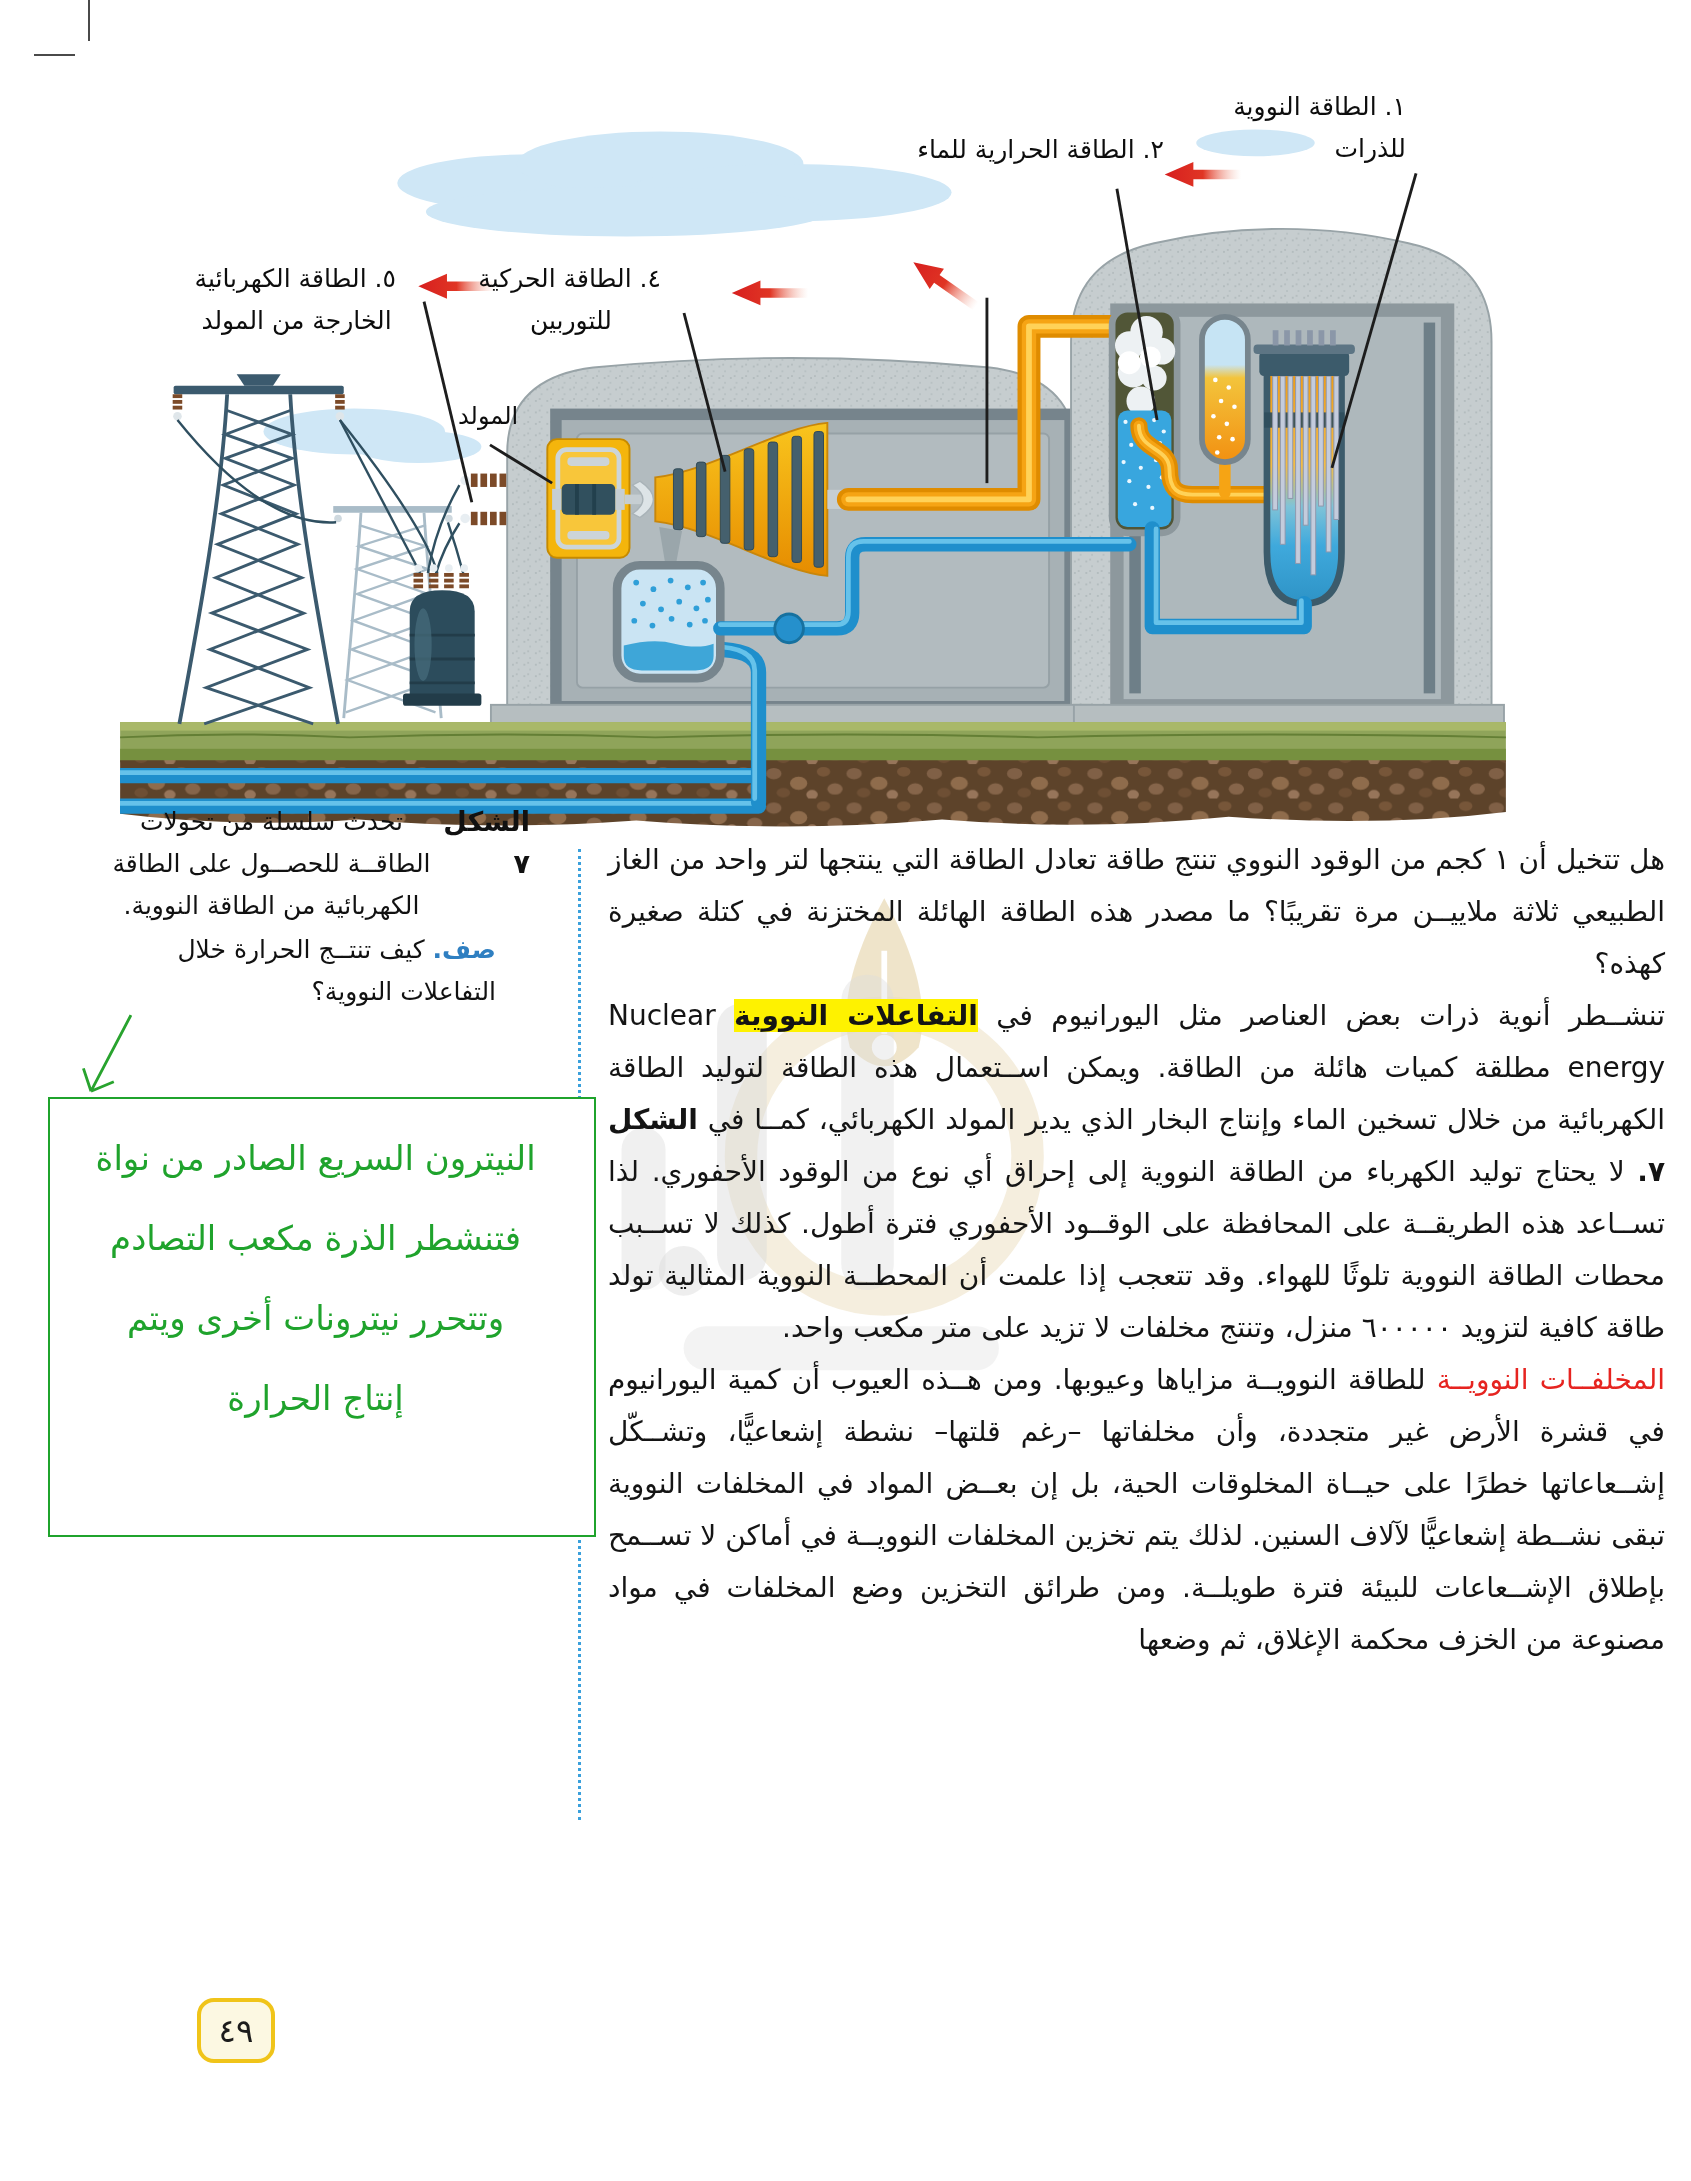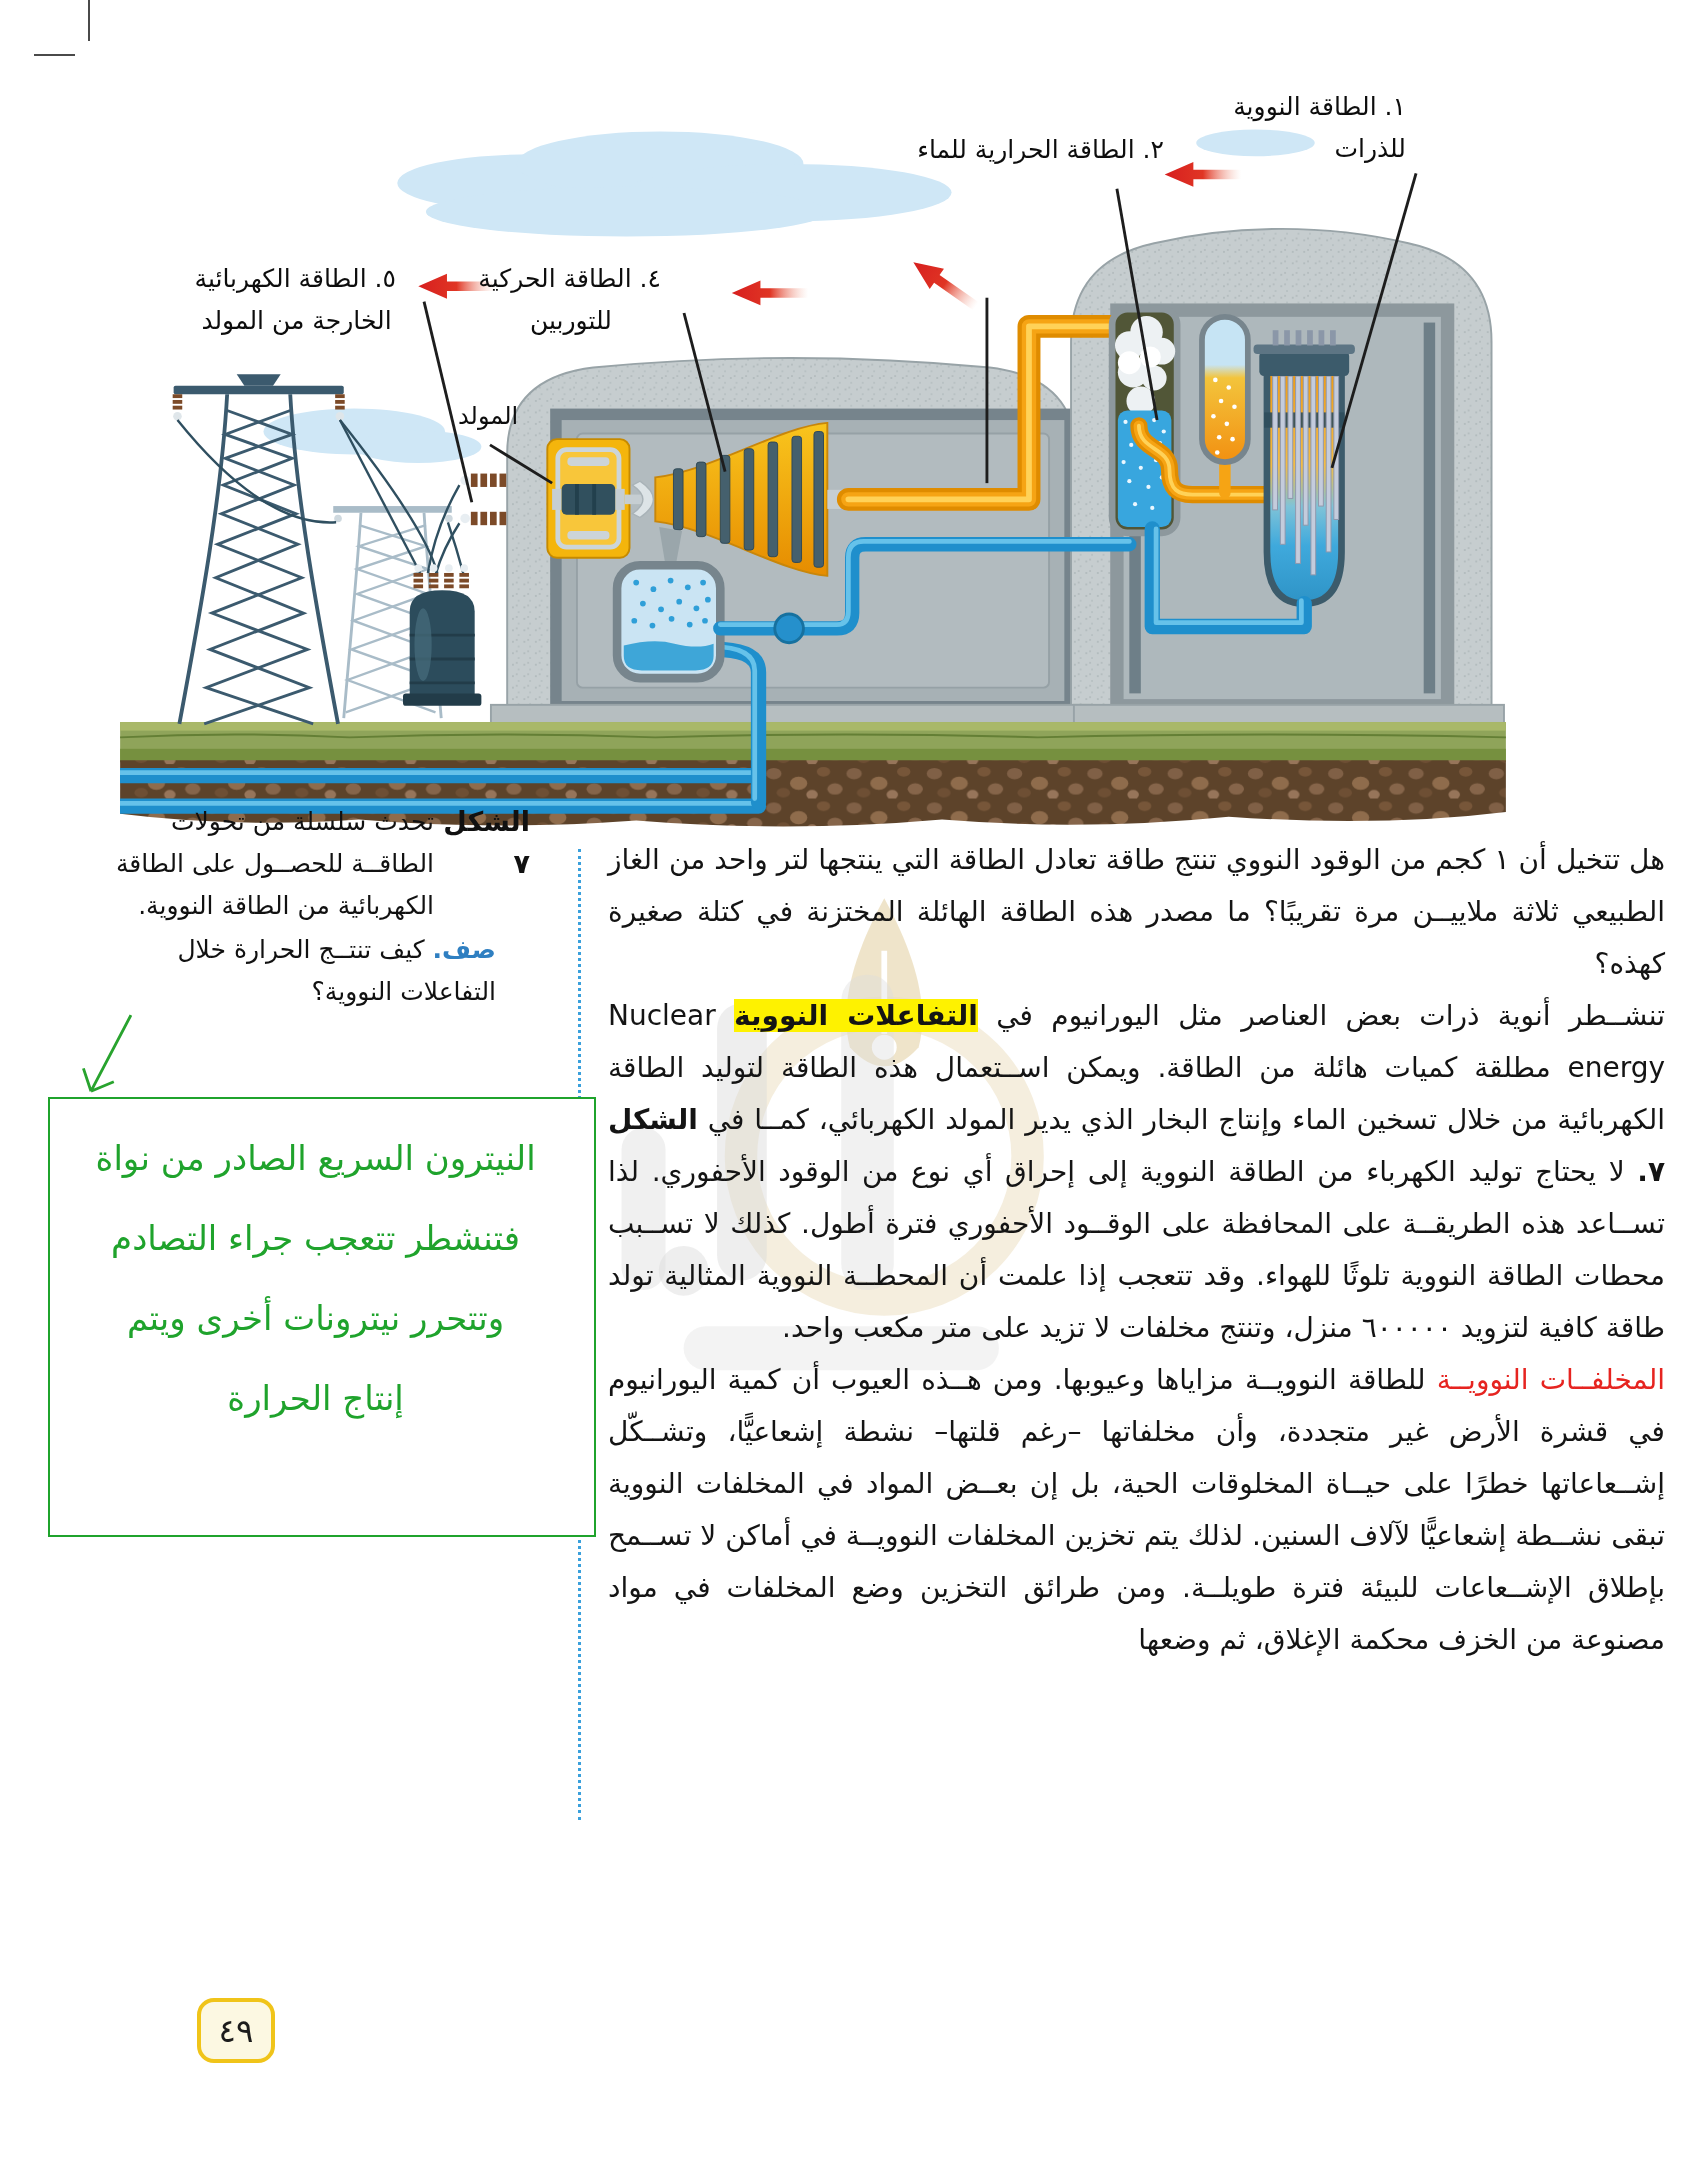--- a/index.html
+++ b/index.html
@@ -20,21 +20,21 @@
   .fig-label{position:absolute;direction:rtl;color:#0d0d0d;font-size:25px;line-height:42px;
              white-space:nowrap;z-index:2;}
   .fig-label .line1{text-align:right;}
   .fig-label .line2{text-align:center;}
   .gen-label{position:absolute;direction:rtl;color:#0d0d0d;font-size:24px;z-index:2;white-space:nowrap;}
 
   
   .caption{position:absolute;left:75px;top:801px;width:421px;direction:rtl;color:#111;z-index:2;}
   .caption-row{display:flex;}
   .cap-label{flex:0 0 96px;font-weight:bold;font-size:27px;line-height:42px;text-align:right;}
-  .cap-text{flex:1;font-size:25px;line-height:42px;text-align:right;}
+  .cap-text{flex:1;font-size:25px;line-height:42px;text-align:center;}
   .cap-prompt{margin-top:1.9px;margin-left:0;margin-right:34px;font-size:25px;line-height:42px;text-align:right;}
   .cap-prompt .verb{color:var(--prompt-blue,#2f7fc1);font-weight:bold;}
 
   
   .note-arrow{position:absolute;left:38px;top:1009px;width:76px;height:96px;z-index:3;}
 
   
   .note-box{position:absolute;left:14.3px;top:1097px;width:548px;height:440px;box-sizing:border-box;
             border:2.9px solid var(--note-green,#1fa32c);background:#fff;z-index:3;
             padding:19px 23px 0 9.6px;direction:rtl;}
@@ -437,21 +437,21 @@
       <span>كيف تنتــج الحرارة خلال التفاعلات النووية؟</span>
     </div>
   </div>
 
   <svg class="note-arrow" viewBox="0 0 80 100">
     <path d="M62,6 L20,86 M20,86 L12,62 M20,86 L44,76" fill="none" stroke="#28a32e" stroke-width="3"></path>
   </svg>
 
   <div class="note-box">
     <div class="note-line">النيترون السريع الصادر من نواة</div>
-    <div class="note-line">فتنشطر تتعجب جراء التصادم</div>
+    <div class="note-line">فتنشطر الذرة مكعب التصادم</div>
     <div class="note-line">وتتحرر نيترونات أخرى ويتم</div>
     <div class="note-line">إنتاج الحرارة</div>
   </div>
 
   <div class="divider"></div>
 
   <div class="article">
     <p>هل تتخيل أن ١ كجم من الوقود النووي تنتج طاقة تعادل الطاقة التي ينتجها لتر واحد من الغاز الطبيعي ثلاثة ملاييــن مرة تقريبًا؟ ما مصدر هذه الطاقة الهائلة المختزنة في كتلة صغيرة كهذه؟</p>
     <p><span>تنشــطر أنوية ذرات بعض العناصر مثل اليورانيوم في </span><span class="hl">التفاعلات النووية</span><span> Nuclear energy مطلقة كميات هائلة من الطاقة. ويمكن اســتعمال هذه الطاقة لتوليد الطاقة الكهربائية من خلال تسخين الماء وإنتاج البخار الذي يدير المولد الكهربائي، كمــا في </span><span class="bold">الشكل ٧.</span><span> لا يحتاج توليد الكهرباء من الطاقة النووية إلى إحراق أي نوع من الوقود الأحفوري. لذا تســاعد هذه الطريقــة على المحافظة على الوقــود الأحفوري فترة أطول. كذلك لا تســبب محطات الطاقة النووية تلوثًا للهواء. وقد تتعجب إذا علمت أن المحطــة النووية المثالية تولد طاقة كافية لتزويد ٦٠٠٠٠٠ منزل، وتنتج مخلفات لا تزيد على متر مكعب واحد.</span></p>
     <p><span class="red-lead">المخلفــات النوويــة</span><span> للطاقة النوويــة مزاياها وعيوبها. ومن هــذه العيوب أن كمية اليورانيوم في قشرة الأرض غير متجددة، وأن مخلفاتها –رغم قلتها– نشطة إشعاعيًّا، وتشــكّل إشــعاعاتها خطرًا على حيــاة المخلوقات الحية، بل إن بعــض المواد في المخلفات النووية تبقى نشــطة إشعاعيًّا لآلاف السنين. لذلك يتم تخزين المخلفات النوويــة في أماكن لا تســمح بإطلاق الإشــعاعات للبيئة فترة طويلــة. ومن طرائق التخزين وضع المخلفات في مواد مصنوعة من الخزف محكمة الإغلاق، ثم وضعها</span></p>

